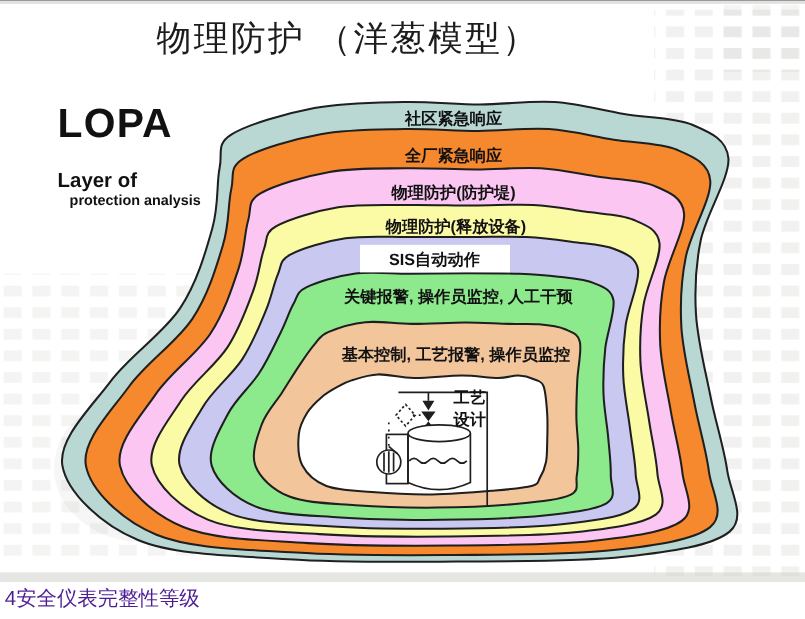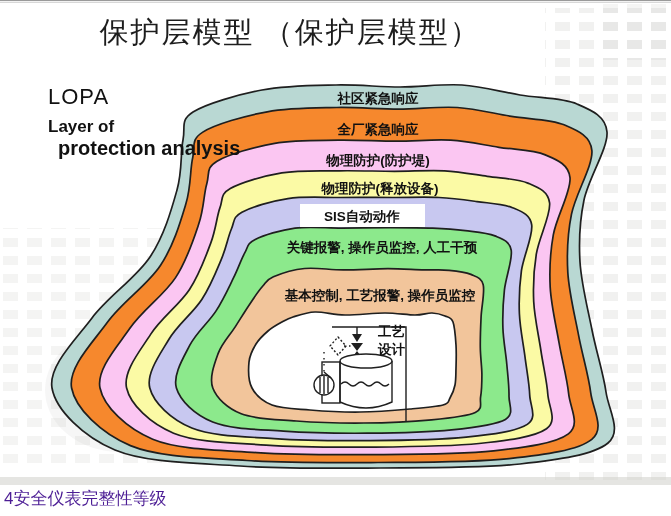--- a/index.html
+++ b/index.html
@@ -15,23 +15,23 @@
   }
   .slide-title{
     position:absolute;top:13px;left:290px;transform:translateX(-50%);
     white-space:nowrap;
     font-family:"Liberation Serif", serif;
     font-size:29px;color:#1d1d1d;letter-spacing:2px;
   }
   .lopa{
     position:absolute;top:84px;left:48px;color:#111;line-height:1.15;
   }
-  .lopa .acr{font-size:22px;font-weight:normal;letter-spacing:1px;}
-  .lopa .l1{font-size:17px;font-weight:bold;margin-top:8px;}
-  .lopa .l2{font-size:20px;font-weight:bold;margin-left:10px;}
+  .lopa .acr{font-size:34px;font-weight:bold;letter-spacing:1px;}
+  .lopa .l1{font-size:17px;font-weight:bold;margin-top:18px;}
+  .lopa .l2{font-size:12px;font-weight:bold;margin-left:10px;}
   .caption{
     position:absolute;top:487px;left:4px;
     font-size:17px;color:#4c1d95;
   }
   svg text{font-family:"Liberation Sans", sans-serif;}
   .layer-label{font-size:13.5px;font-weight:bold;fill:#111;}
   .center-label{font-size:13.5px;font-weight:bold;fill:#111;}
 </style>
 </head>
 <body>
@@ -102,21 +102,21 @@
       <path d="M324,352 V372" stroke-dasharray="1.5,4.5"></path>
       <path d="M344,346 H352" stroke-dasharray="1.5,3.5"></path>
     </g>
 
     <g>
       <text class="center-label" x="378" y="336" text-anchor="start">工艺</text>
       <text class="center-label" x="378" y="354" text-anchor="start">设计</text>
     </g>
   </svg>
 
-  <div class="slide-title">保护层模型 （保护层模型）</div>
+  <div class="slide-title">物理防护 （洋葱模型）</div>
 
   <div class="lopa">
     <div class="acr">LOPA</div>
     <div class="l1">Layer of</div>
     <div class="l2">protection analysis</div>
   </div>
 
   <div class="caption">4安全仪表完整性等级</div>
 </div>
 

